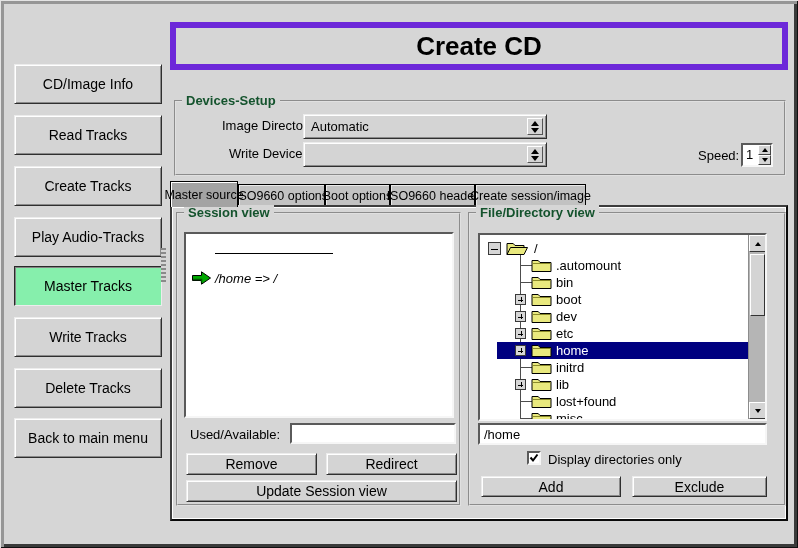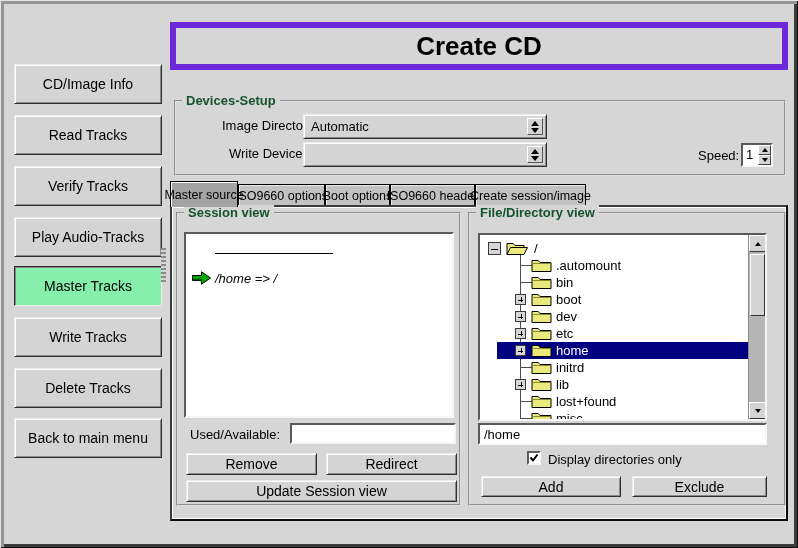--- a/index.html
+++ b/index.html
@@ -79,21 +79,21 @@
     background:repeating-linear-gradient(to bottom,#8a8a8a 0 2px,#d6d6d6 2px 4px);}
 </style>
 </head>
 <body>
 
 <div class="window">
 
   <div id="sidebar">
       <div class="btn side-btn" style="top: 64px;">CD/Image Info</div>
       <div class="btn side-btn" style="top: 115px;">Read Tracks</div>
-      <div class="btn side-btn" style="top: 166px;">Verify Tracks</div>
+      <div class="btn side-btn" style="top: 166px;">Create Tracks</div>
       <div class="btn side-btn" style="top: 217px;">Play Audio-Tracks</div>
       <div class="btn side-btn pressed" style="top: 266px;">Master Tracks</div>
       <div class="btn side-btn" style="top: 317px;">Write Tracks</div>
       <div class="btn side-btn" style="top: 368px;">Delete Tracks</div>
       <div class="btn side-btn" style="top: 418px;">Back to main menu</div>
     </div>
 
   <div class="abs title-box">
     <span>Create CD</span>
   </div>

